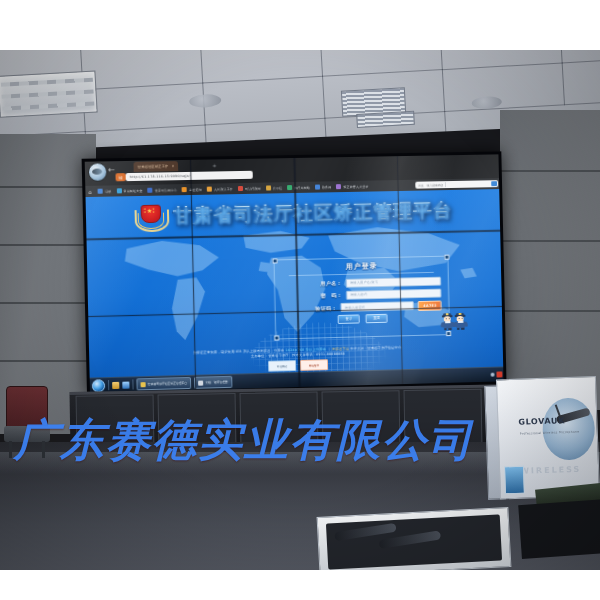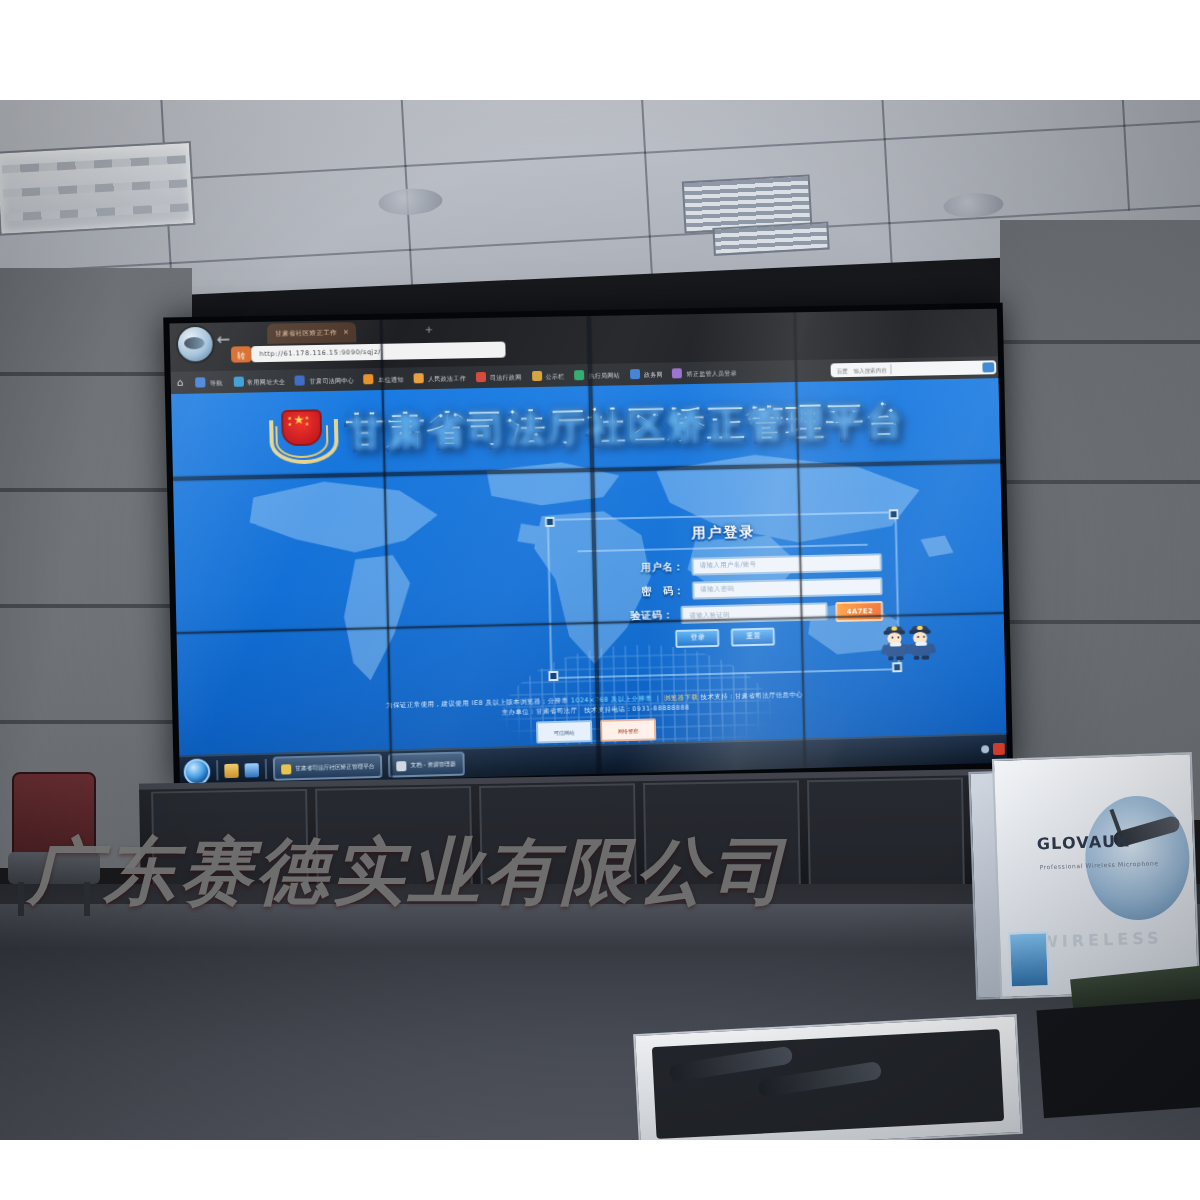--- a/index.html
+++ b/index.html
@@ -226,22 +226,22 @@
   .darkobj{position:absolute;left:520px;top:452px;width:90px;height:54px;background:#15171b;transform:rotate(-4deg);}
   .greenobj{position:absolute;left:536px;top:436px;width:70px;height:22px;background:linear-gradient(180deg,#3b4a3b,#20281f);transform:rotate(-6deg);}
 
   
   .bar{position:absolute;left:0;width:600px;background:#ffffff;z-index:40;}
   .bar.top{top:0;height:50px;}
   .bar.bottom{bottom:0;height:30px;}
 
   
   #watermark{position:absolute;left:14px;top:418px;width:480px;z-index:45;
-    font-family:"DejaVu Serif","Liberation Serif",serif;font-weight:bold;font-size:36px;line-height:1;
-    color:#737373;white-space:nowrap;letter-spacing:2px;opacity:.93;
+    font-family:"DejaVu Serif","Liberation Serif",serif;font-weight:bold;font-size:44px;line-height:1;
+    color:#3b82f6;white-space:nowrap;letter-spacing:2px;opacity:.93;
     text-shadow:0 1px 2px rgba(60,0,0,.45);font-style:italic;}
 
   
   .vignette{position:absolute;inset:0;z-index:30;pointer-events:none;
     background:radial-gradient(ellipse at 50% 45%,rgba(0,0,0,0) 52%,rgba(0,0,0,.28) 100%);}
 </style>
 </head>
 <body>
 
 <div id="stage">

